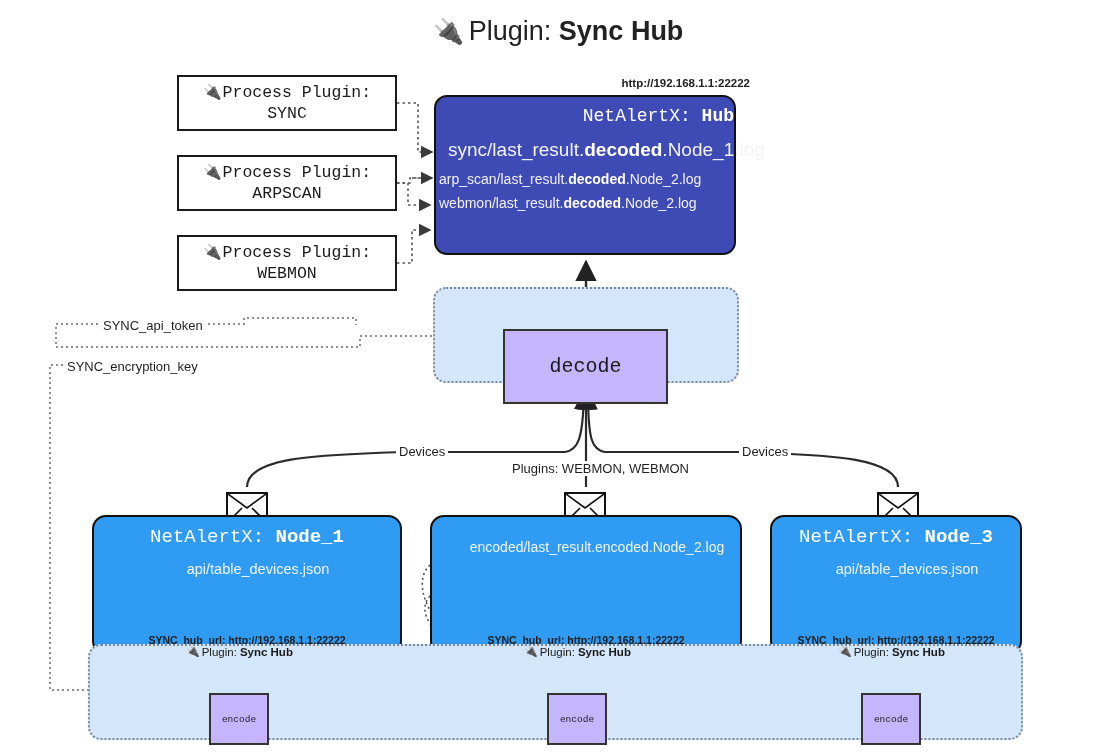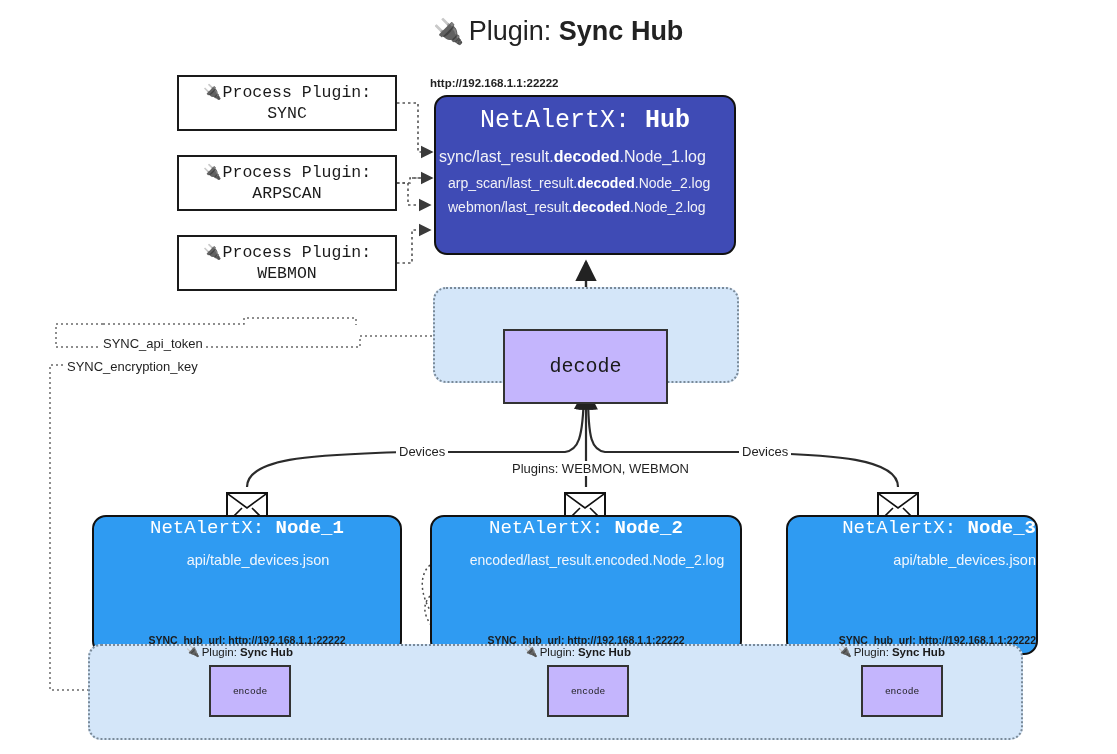--- a/index.html
+++ b/index.html
@@ -56,52 +56,52 @@
   .proc-box .plug { font-family: "DejaVu Sans", sans-serif; font-size: 15px; margin-right: 1px; }
   #proc-sync    { left: 177px; top: 75px; }
   #proc-arpscan { left: 177px; top: 155px; }
   #proc-webmon  { left: 177px; top: 235px; }
 
   
   #hub-url {
     position: absolute;
     left: 430px; top: 77px;
     width: 320px;
-    text-align: left;
+    text-align: right;
     font-size: 11.5px;
     font-weight: bold;
     color: #222222;
   }
   #hub {
     position: absolute;
     left: 434px; top: 95px;
     width: 302px; height: 160px;
     background: #3f4bb5;
     border: 2.5px solid #111111;
     border-radius: 13px;
     color: #ffffff;
     padding-top: 9px;
   }
   #hub .hub-title {
     font-family: "Liberation Mono", monospace;
-    font-size: 25px;
-    text-align: center;
+    font-size: 18px;
+    text-align: right;
     margin-bottom: 8px;
     white-space: nowrap;
   }
   #hub .hub-title .strong { font-weight: bold; }
   .hub-row {
-    font-size: 16px;
+    font-size: 19px;
     line-height: 1.72;
-    padding-left: 3px;
+    padding-left: 12px;
     white-space: nowrap;
     color: #f2f2f7;
   }
   .hub-row .strong { font-weight: bold; color: #ffffff; }
-  .hub-row.wide { padding-left: 12px; font-size: 14px; }
+  .hub-row.wide { padding-left: 3px; font-size: 14px; }
 
   
   .region {
     position: absolute;
     background: #d4e6f9;
     border: 2px dotted #7a8a99;
     border-radius: 13px;
   }
   #region-decode { left: 433px; top: 287px; width: 306px; height: 96px; }
   #region-encode { left: 88px; top: 644px; width: 935px; height: 96px; }
@@ -112,21 +112,21 @@
     background: #c4b5fd;
     border: 2px solid #333333;
     font-family: "Liberation Mono", monospace;
     display: flex;
     align-items: center;
     justify-content: center;
     color: #1a1a1a;
     margin-top: 31px;
   }
   #decode-box { left: 503px; top: 298px; width: 165px; height: 75px; font-size: 20px; }
-  .encode-box { top: 634px; width: 82px; height: 52px; font-size: 9.5px; }
+  .encode-box { top: 662px; width: 60px; height: 52px; font-size: 9.5px; }
   #encode-1 { left: 209px; }
   #encode-2 { left: 547px; }
   #encode-3 { left: 861px; }
 
   
   .sh-label {
     position: absolute;
     top: 645px;
     font-size: 11.5px;
     color: #1a1a1a;
@@ -143,20 +143,21 @@
   
   .node {
     position: absolute;
     top: 515px;
     height: 140px;
     background: #2f9bf2;
     border: 2.5px solid #111111;
     border-radius: 14px;
     color: #ffffff;
     text-align: center;
+    padding-top: 9px;
   }
   .node .node-title {
     font-family: "Liberation Mono", monospace;
     font-size: 19px;
     white-space: nowrap;
   }
   .node .node-title .strong { font-weight: bold; }
   .node .node-line {
     font-size: 14.5px;
     color: #f0f6fd;
@@ -170,21 +171,21 @@
     left: 0; bottom: 7px;
     width: 100%;
     font-size: 10.5px;
     font-weight: bold;
     color: #1c1c1c;
     white-space: nowrap;
     margin-top: 10px;
   }
   #node-1 { left: 92px; width: 310px; }
   #node-2 { left: 430px; width: 312px; }
-  #node-3 { left: 786px; width: 252px; text-align: right; }
+  #node-3 { left: 770px; width: 252px; }
   #node-2 .node-line { font-size: 14px; }
 
   
   .envelope {
     position: absolute;
     top: 492px;
     width: 42px; height: 32px;
     background: #ffffff;
     border: 2px solid #111111;
   }
@@ -198,21 +199,21 @@
     position: absolute;
     font-size: 13px;
     color: #1f1f1f;
     background: #ffffff;
     white-space: nowrap;
     padding: 0 3px;
   }
   #lbl-devices-left  { left: 396px; top: 444px; }
   #lbl-devices-right { left: 739px; top: 444px; }
   #lbl-plugins-mid   { left: 509px; top: 461px; }
-  #lbl-api-token     { left: 100px; top: 336px; }
+  #lbl-api-token     { left: 100px; top: 318px; }
   #lbl-enc-key       { left: 64px; top: 359px; }
 </style>
 </head>
 <body>
 
 <div id="canvas">
 
   <svg id="edges" viewBox="0 0 1117 754">
     <defs>
       <marker id="arrS" markerWidth="9" markerHeight="9" refX="7" refY="4.5" orient="auto">
@@ -333,24 +334,20 @@
       <span>NetAlertX:</span>
       <span class="strong">Node_1</span>
     </div>
     <div class="node-lines">
       <div class="node-line">api/table_devices.json</div>
     </div>
     <div class="node-foot">SYNC_hub_url: http://192.168.1.1:22222</div>
   </div>
 
   <div class="node" id="node-2">
-    <div class="node-title">
-      <span>NetAlertX:</span>
-      <span class="strong">Node_2</span>
-    </div>
     <div class="node-lines">
       <div class="node-line">encoded/last_result.encoded.Node_2.log</div>
     </div>
     <div class="node-foot">SYNC_hub_url: http://192.168.1.1:22222</div>
   </div>
 
   <div class="node" id="node-3">
     <div class="node-title">
       <span>NetAlertX:</span>
       <span class="strong">Node_3</span>

